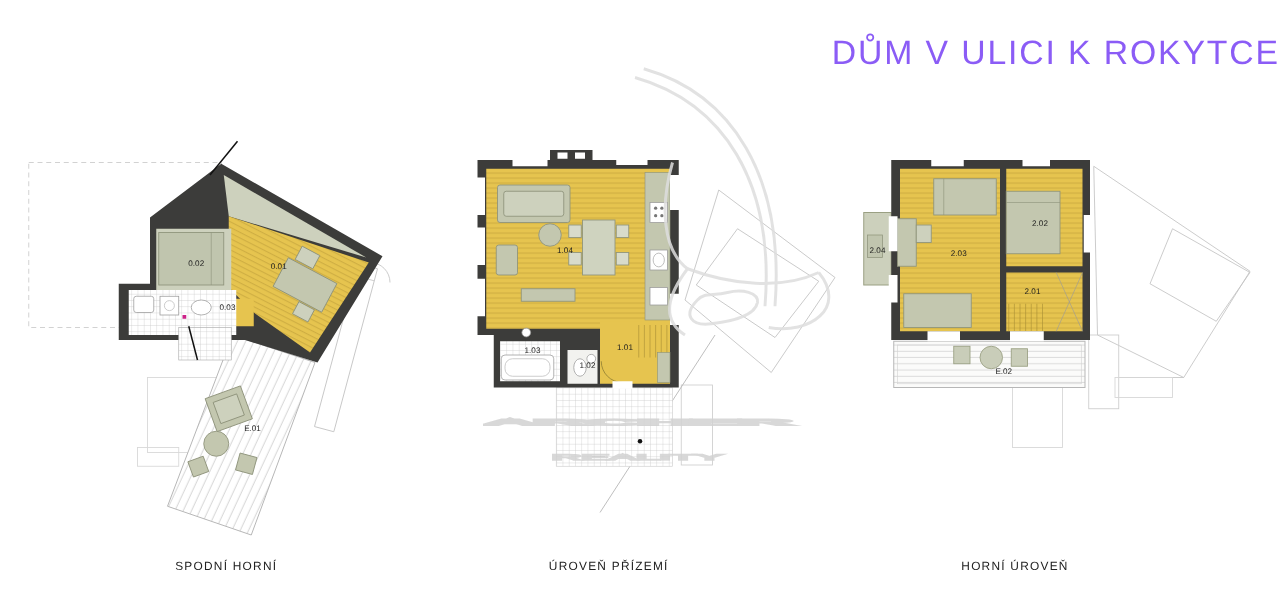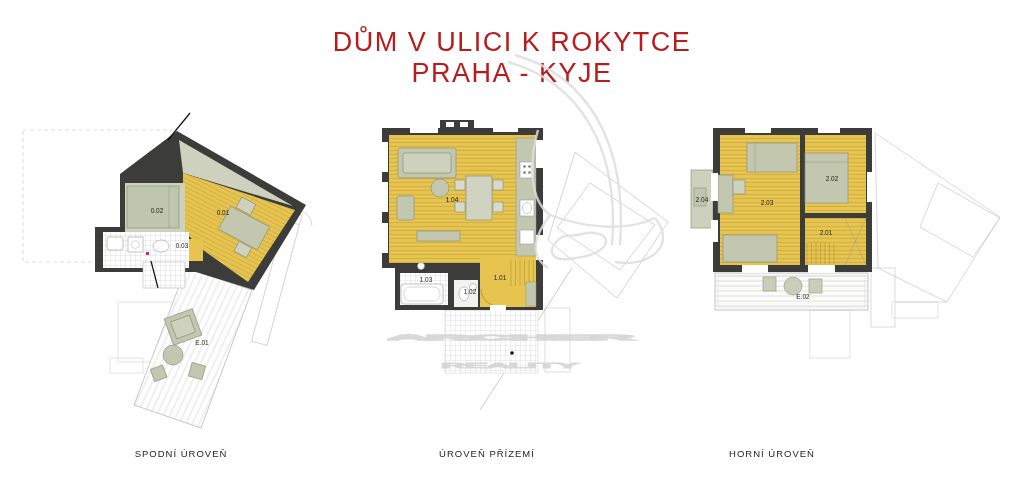--- a/index.html
+++ b/index.html
@@ -1,18 +1,18 @@
 <!DOCTYPE html>
 <html><head>
 <meta charset="utf-8">
 <style>
   html,body{margin:0;padding:0;background:#fff;}
   #stage{position:relative;width:1024px;height:490px;background:#ffffff;overflow:hidden;
          font-family:"Liberation Sans",sans-serif;}
-  .title{position:absolute;left:0;top:27px;width:100%;text-align:center;color:#b91c1c;
+  .title{position:absolute;left:0;top:27px;width:100%;text-align:right;color:#8b5cf6;
          font-size:27px;letter-spacing:1.5px;line-height:31px;font-weight:400;}
   .caption{position:absolute;top:448px;transform:translateX(-50%);font-size:9.5px;
            letter-spacing:1px;color:#222;white-space:nowrap;}
   .plan{position:absolute;}
   svg text{font-family:"Liberation Sans",sans-serif;fill:#1d1d1d;font-size:6.5px;}
   svg text.wm{font-family:"Liberation Sans",sans-serif;}
   #watermark{position:absolute;pointer-events:none;opacity:.85;}
 </style>
 </head>
 <body>
@@ -39,21 +39,20 @@
       </pattern>
       <pattern id="tileG" width="5" height="5" patternUnits="userSpaceOnUse">
         <rect width="5" height="5" fill="#ffffff"></rect>
         <path d="M5,0 H0 V5" fill="none" stroke="#bfbfbf" stroke-width="0.5"></path>
       </pattern>
     </defs>
   </svg>
 
   <div class="title">
     <div>DŮM V ULICI K ROKYTCE</div>
-    <div>PRAHA - KYJE</div>
   </div>
 
   <svg class="plan" style="left:0;top:110px" width="340" height="330" viewBox="0 0 340 330">
 
     <g fill="none" stroke="#cccccc" stroke-width="0.7">
       <rect x="23" y="20" width="154" height="132" stroke-dasharray="4 3"></rect>
       <rect x="118" y="192" width="59" height="60" stroke="#d8d8d8"></rect>
       <rect x="110" y="248" width="33" height="15" stroke="#d8d8d8"></rect>
       <g transform="translate(302,105) rotate(15)">
         <rect x="-16" y="0" width="16" height="135" stroke="#c5c5c5"></rect>
@@ -273,17 +272,17 @@
       <path d="M138,12 C208,32 250,95 242,195"></path>
       <path d="M168,80 C158,115 160,150 180,165 C165,185 158,205 178,218"></path>
       <path d="M180,165 C215,178 255,182 285,168"></path>
       <path d="M285,168 C308,196 278,218 245,212"></path>
       <path d="M188,190 C176,202 183,211 199,209 C217,207 234,202 236,192 C237,184 224,181 212,184 C200,187 193,184 188,190 Z"></path>
     </g>
     <text class="wm" x="141" y="290" text-anchor="middle" font-size="88" textLength="244" lengthAdjust="spacingAndGlyphs" fill="none" stroke="#d2d2d2" stroke-width="1.4">ARCHER</text>
     <text class="wm" x="140" y="318" text-anchor="middle" font-size="27" textLength="137" lengthAdjust="spacingAndGlyphs" fill="none" stroke="#d2d2d2" stroke-width="1">REALITY</text>
   </svg>
 
-  <div class="caption" style="left:181px">SPODNÍ ÚROVEŇ</div>
+  <div class="caption" style="left:181px">SPODNÍ HORNÍ</div>
   <div class="caption" style="left:487px">ÚROVEŇ PŘÍZEMÍ</div>
-  <div class="caption" style="left:772px">HORNÍ ÚROVEŇ</div>
+  <div class="caption" style="left:812px">HORNÍ ÚROVEŇ</div>
 
 </div>
 
 </body></html>

